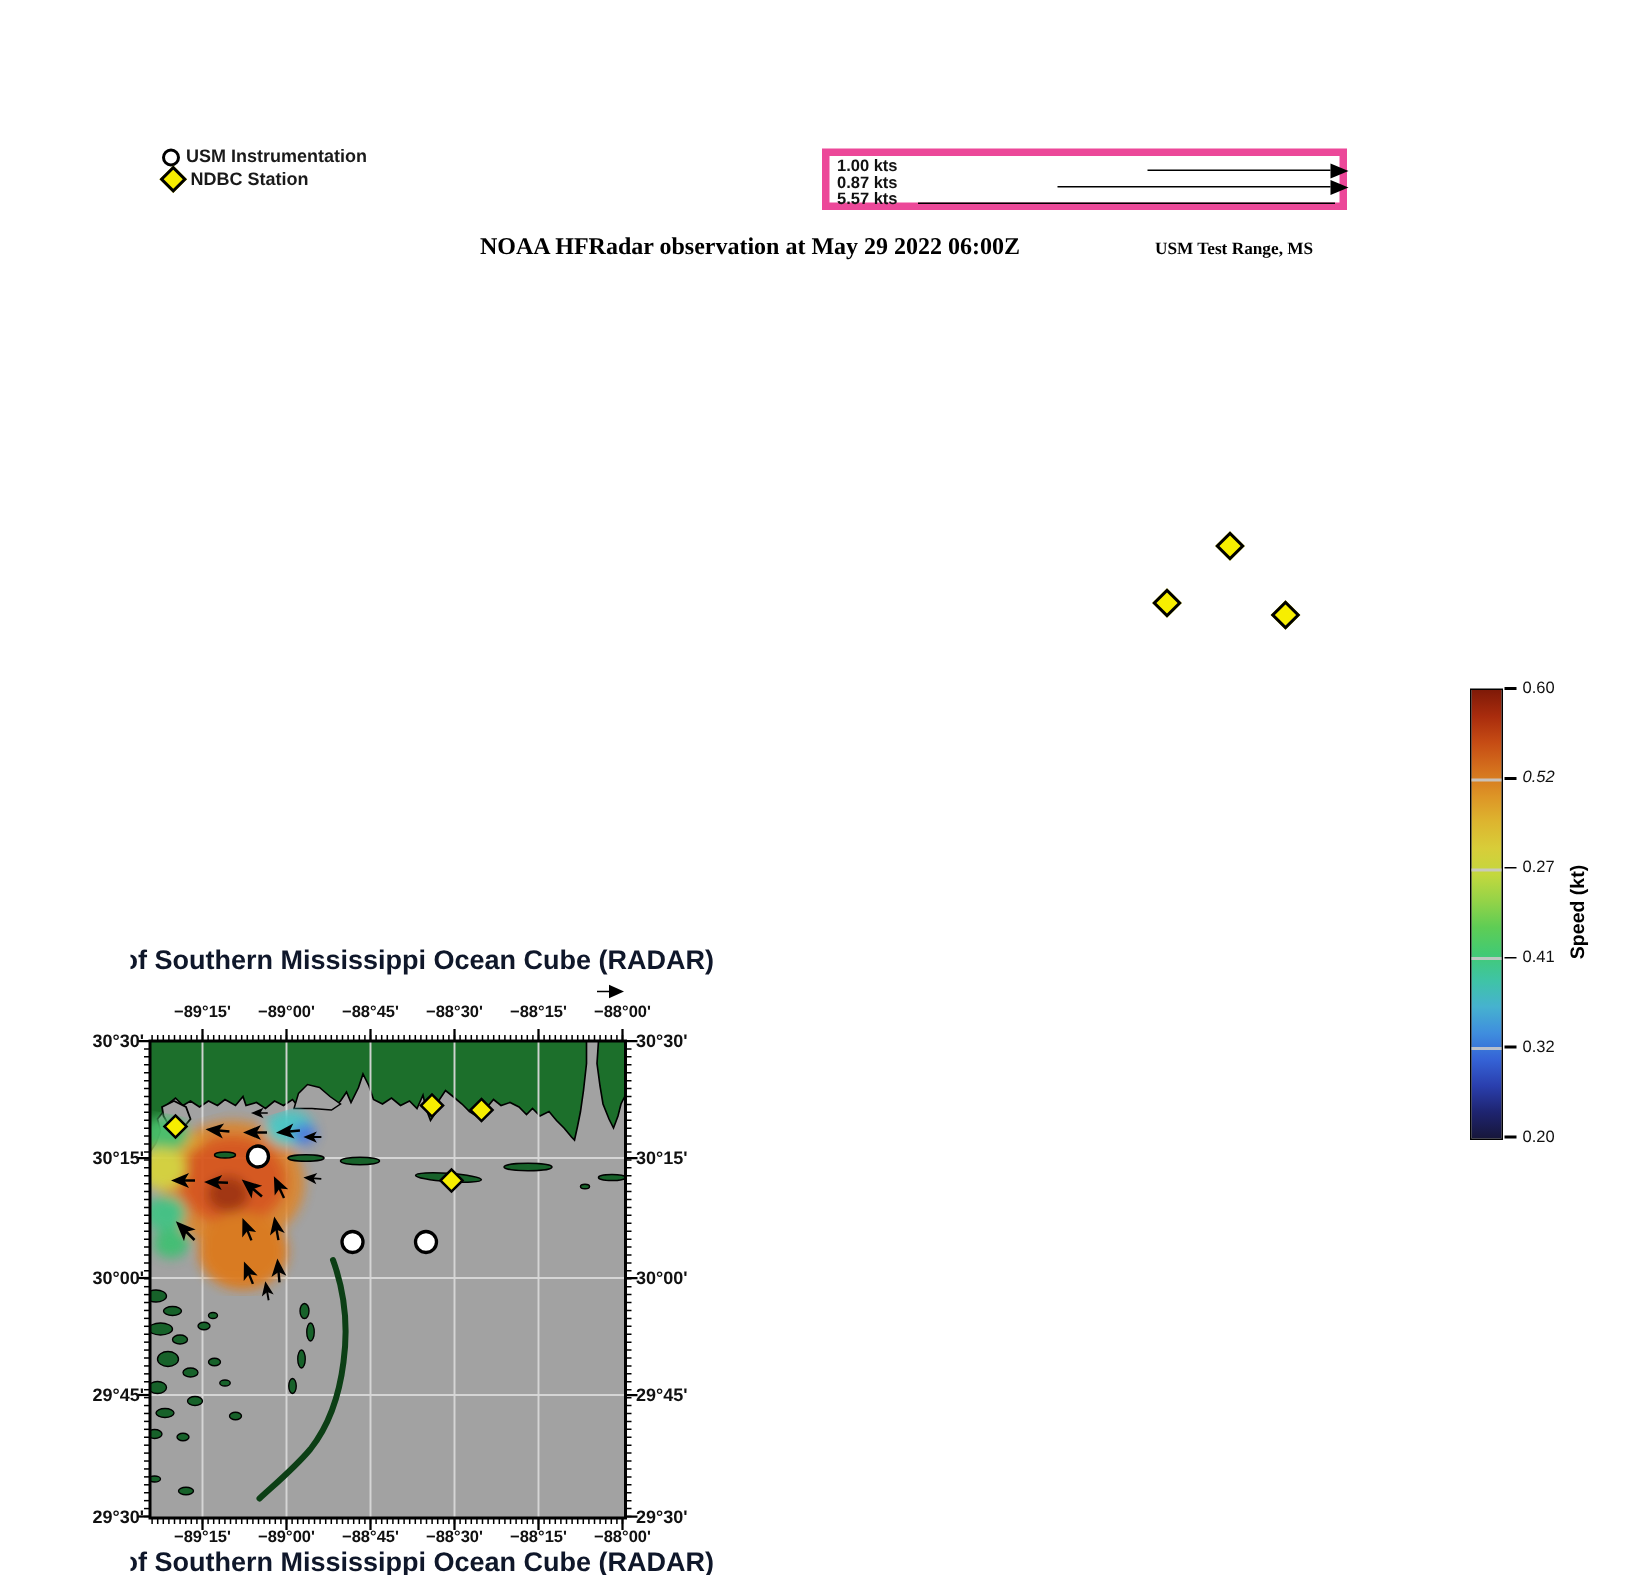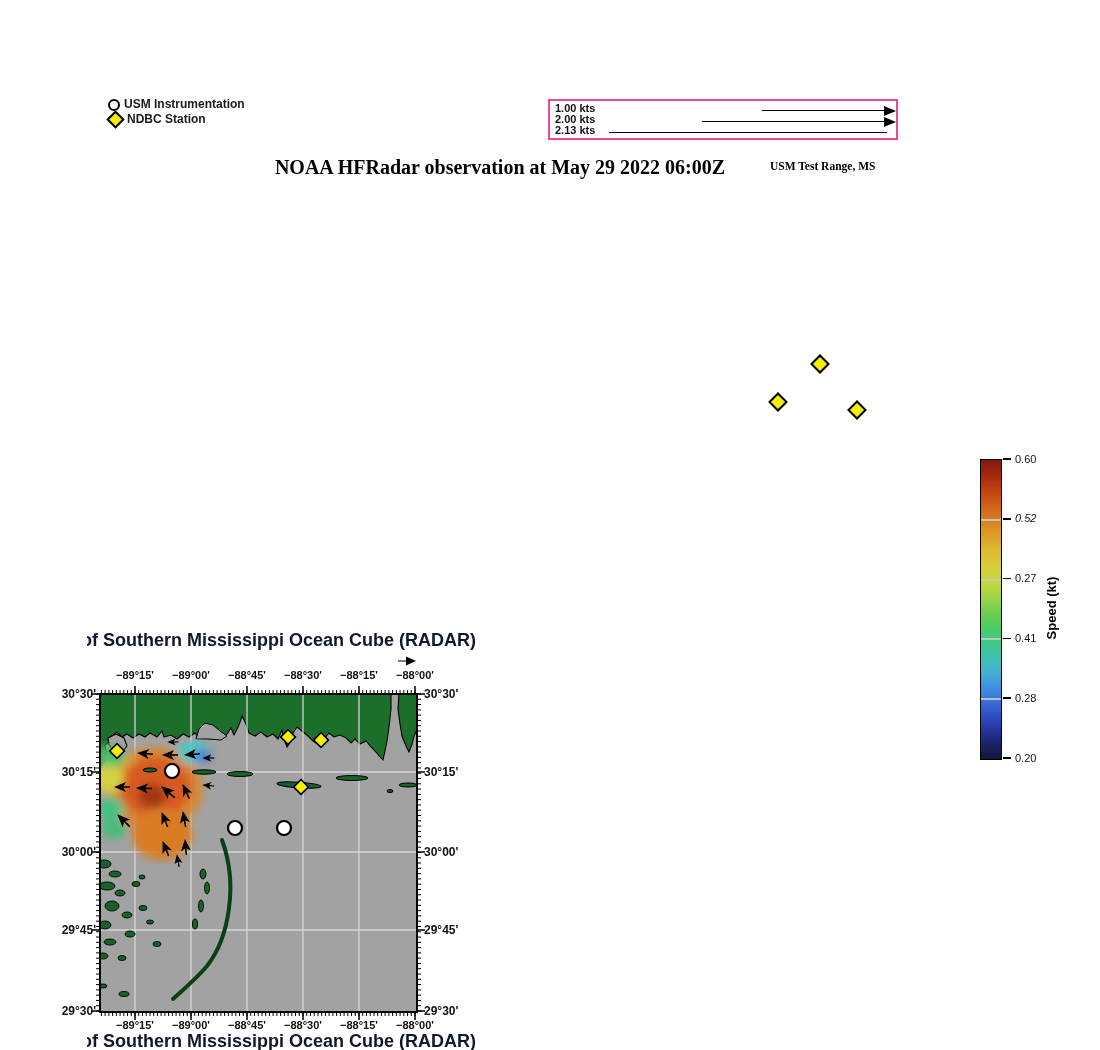--- a/index.html
+++ b/index.html
@@ -8,28 +8,28 @@
   .abs{position:absolute;}
   
   #legend{left:108px;top:96px;}
   .legend-row{display:flex;align-items:flex-end;height:15px;}
   .legend-circle{width:12px;height:12px;border:2.2px solid #000;border-radius:50%;
                  background:#fff;box-sizing:border-box;margin-right:4px;flex:none;}
   .legend-diamond{width:9px;height:9px;border:2px solid #000;background:var(--station-yellow,#f7ee00);
                   transform:rotate(45deg);box-sizing:content-box;margin:0 5px 0 1px;flex:none;}
   .legend-label{font-weight:bold;font-size:12px;color:#1a1a1a;white-space:nowrap;}
   
-  #scale-box{left:548px;top:99px;width:350px;height:41px;border:2px solid #ec4899;box-sizing:border-box;}
+  #scale-box{left:548px;top:99px;width:350px;height:41px;border:5px solid #ec4899;box-sizing:border-box;}
   .scale-label{position:absolute;left:5px;font-weight:bold;font-size:11px;line-height:11px;color:#111;}
   .scale-line{position:absolute;height:1.5px;background:#000;}
   .scale-head{position:absolute;width:0;height:0;border-left:12px solid #000;
               border-top:5px solid transparent;border-bottom:5px solid transparent;}
   
   #header-title{left:250px;top:156px;width:500px;text-align:center;
-    font-family:"Liberation Serif",serif;font-weight:bold;font-size:20px;color:#000;}
+    font-family:"Liberation Serif",serif;font-weight:bold;font-size:16px;color:#000;}
   #header-subtitle{left:770px;top:160px;font-family:"Liberation Serif",serif;
     font-weight:bold;font-size:11.5px;color:#000;}
   
   .diamond-marker{position:absolute;width:10px;height:10px;border:2px solid #000;
     background:var(--station-yellow,#f7ee00);transform:rotate(45deg);}
   
   #cbar{left:980px;top:459px;width:20px;height:299px;border:1.5px solid #000;box-sizing:content-box;}
   .cbar-grayline{position:absolute;left:0;width:100%;height:2px;background:#c9c9c9;opacity:.9;}
   .cbar-tickmark{position:absolute;width:8px;height:1.5px;background:#000;left:1003px;}
   .cbar-ticklabel{position:absolute;left:1015px;font-size:11px;color:#111;}
@@ -58,24 +58,24 @@
     <div class="legend-row">
       <span class="legend-diamond"></span>
       <span class="legend-label">NDBC Station</span>
     </div>
   </div>
 
 <div id="scale-box" class="abs">
     <span class="scale-label" style="top: 2px;">1.00 kts</span>
     <div class="scale-line" style="left: 212px; top: 8.75px; width: 122px;"></div>
     <div class="scale-head" style="left: 334px; top: 4.5px;"></div>
-    <span class="scale-label" style="top: 13px;">2.00 kts</span>
+    <span class="scale-label" style="top: 13px;">0.87 kts</span>
     <div class="scale-line" style="left: 152px; top: 19.75px; width: 182px;"></div>
     <div class="scale-head" style="left: 334px; top: 15.5px;"></div>
-    <span class="scale-label" style="top: 24px;">2.13 kts</span>
+    <span class="scale-label" style="top: 24px;">5.57 kts</span>
     <div class="scale-line" style="left: 59px; top: 30.75px; width: 278px;"></div>
   </div>
 
 <div id="header-title" class="abs">NOAA HFRadar observation at May 29 2022 06:00Z</div>
 <div id="header-subtitle" class="abs">USM Test Range, MS</div>
 
 <div id="offshore">
     <div class="diamond-marker" style="left: 813px; top: 357px;"></div>
     <div class="diamond-marker" style="left: 771px; top: 395px;"></div>
     <div class="diamond-marker" style="left: 850px; top: 403px;"></div>
@@ -90,21 +90,21 @@
 <div id="cbar-ticks">
     <div class="cbar-tickmark abs" style="top: 458.25px;"></div>
     <div class="cbar-ticklabel abs" style="top: 452.5px;">0.60</div>
     <div class="cbar-tickmark abs" style="top: 518.05px;"></div>
     <div class="cbar-ticklabel abs" style="top: 512.3px; font-style: italic;">0.52</div>
     <div class="cbar-tickmark abs" style="top: 577.85px;"></div>
     <div class="cbar-ticklabel abs" style="top: 572.1px;">0.27</div>
     <div class="cbar-tickmark abs" style="top: 637.65px;"></div>
     <div class="cbar-ticklabel abs" style="top: 631.9px;">0.41</div>
     <div class="cbar-tickmark abs" style="top: 697.45px;"></div>
-    <div class="cbar-ticklabel abs" style="top: 691.7px;">0.28</div>
+    <div class="cbar-ticklabel abs" style="top: 691.7px;">0.32</div>
     <div class="cbar-tickmark abs" style="top: 757.25px;"></div>
     <div class="cbar-ticklabel abs" style="top: 751.5px; text-align: center;">0.20</div>
   </div>
 <div id="cbar-label" class="abs">Speed (kt)</div>
 
 <div id="map-title-top" class="map-title-clip">
   <span class="map-title-text">of Southern Mississippi Ocean Cube (RADAR)</span>
 </div>
 
 <svg class="abs" style="left:398px;top:655px" width="20" height="12" viewBox="0 0 20 12">

